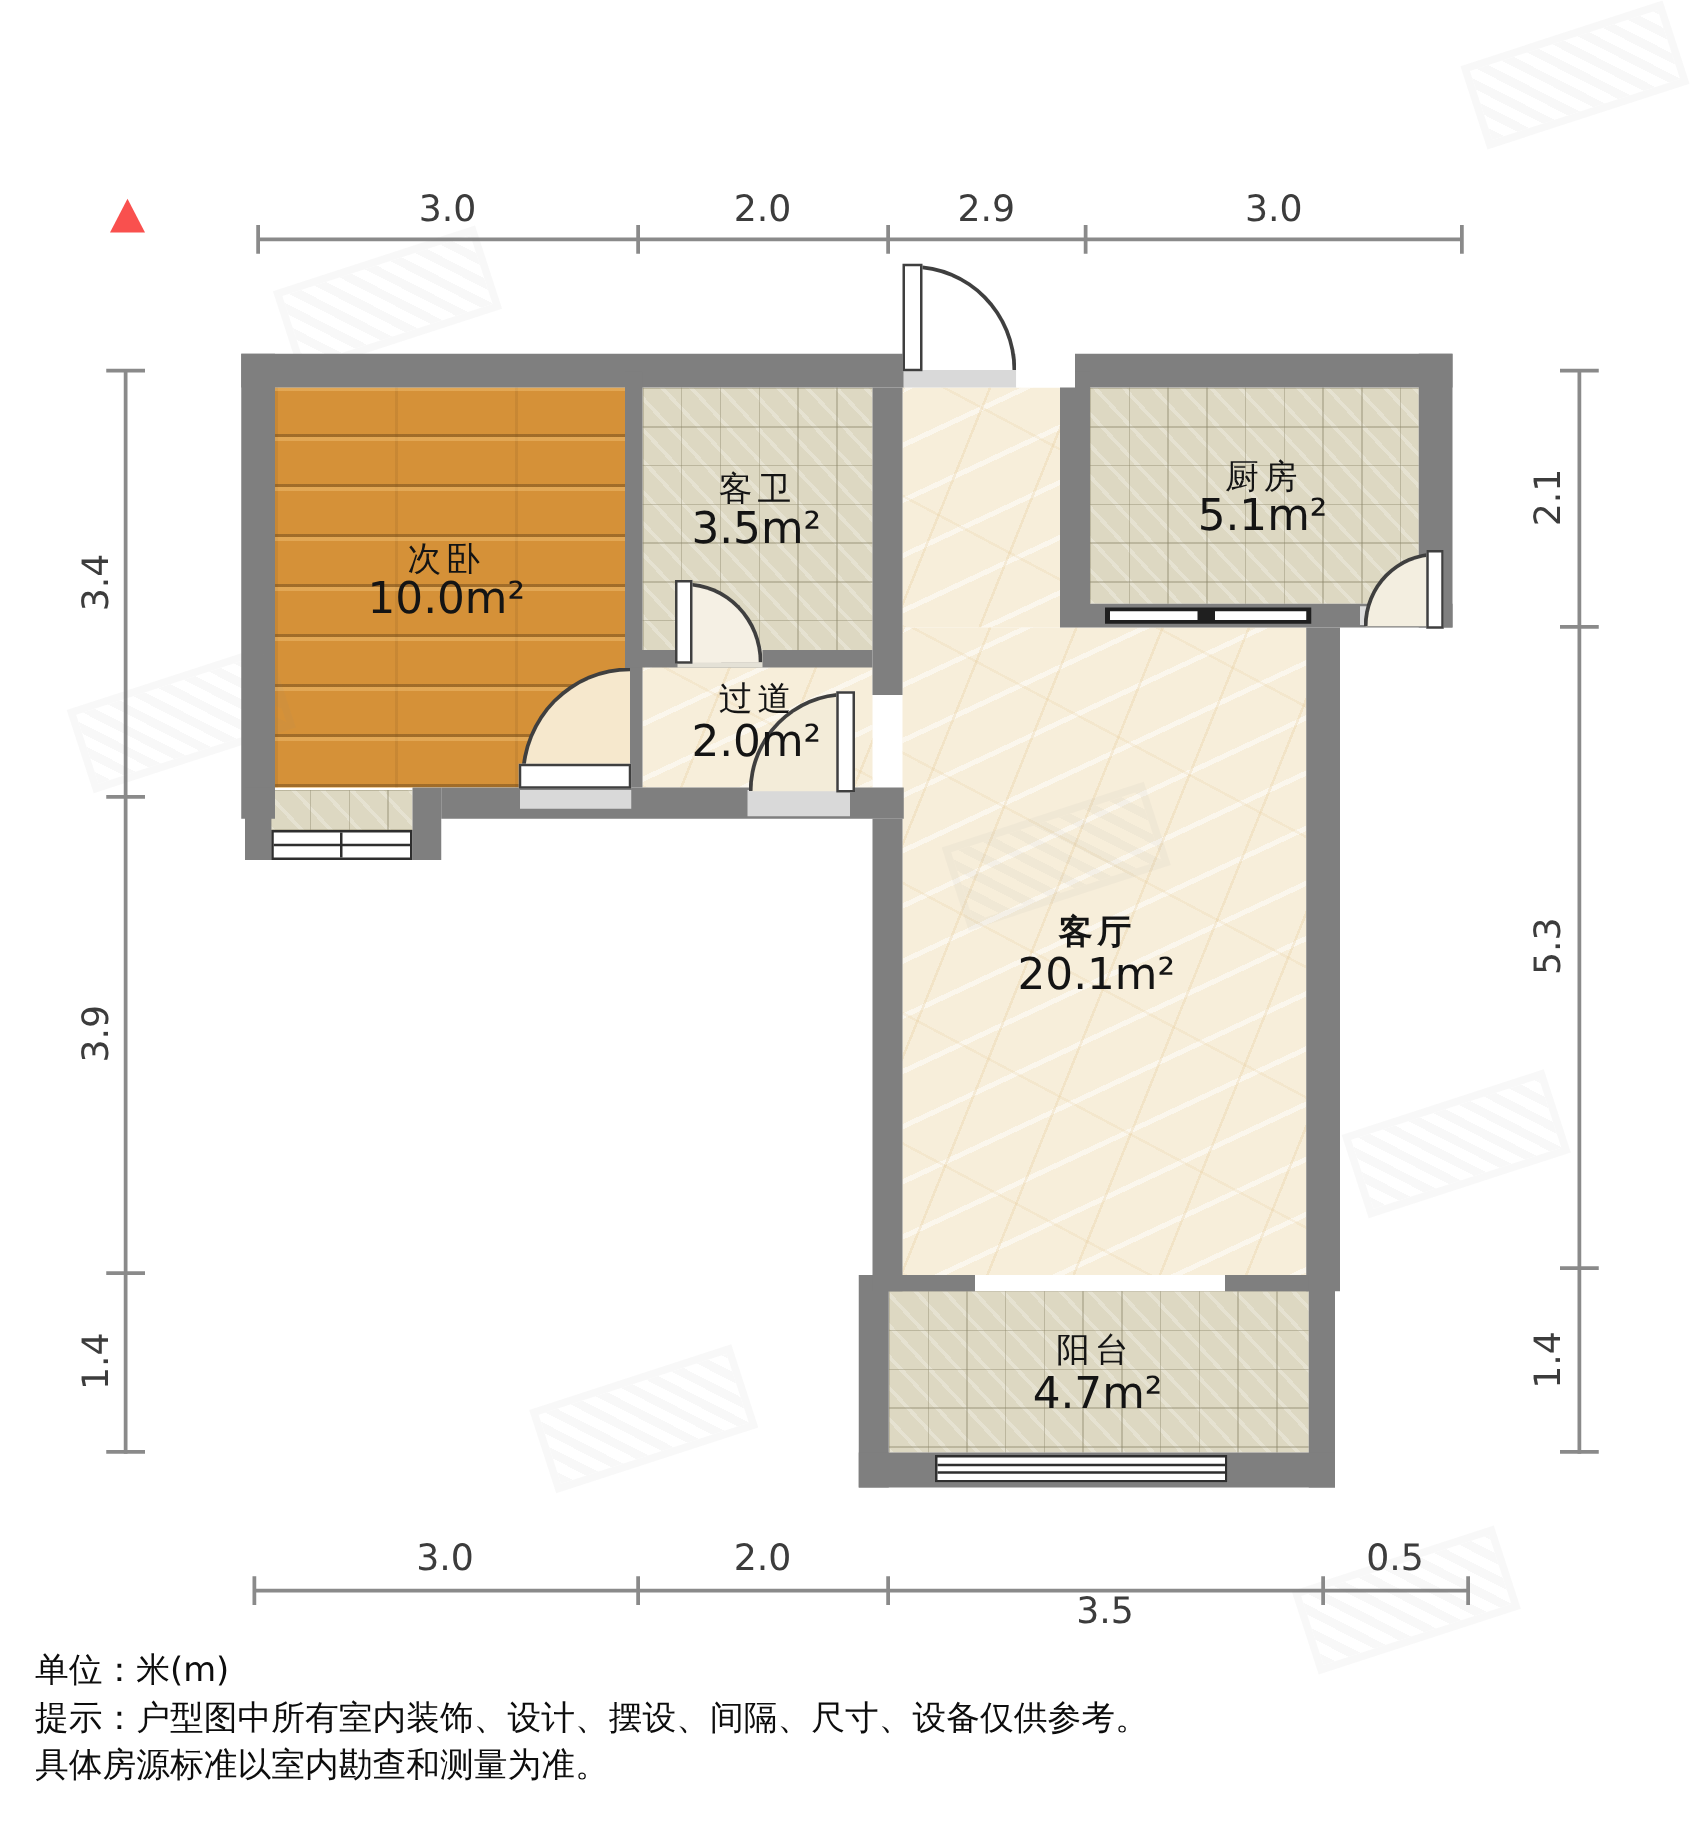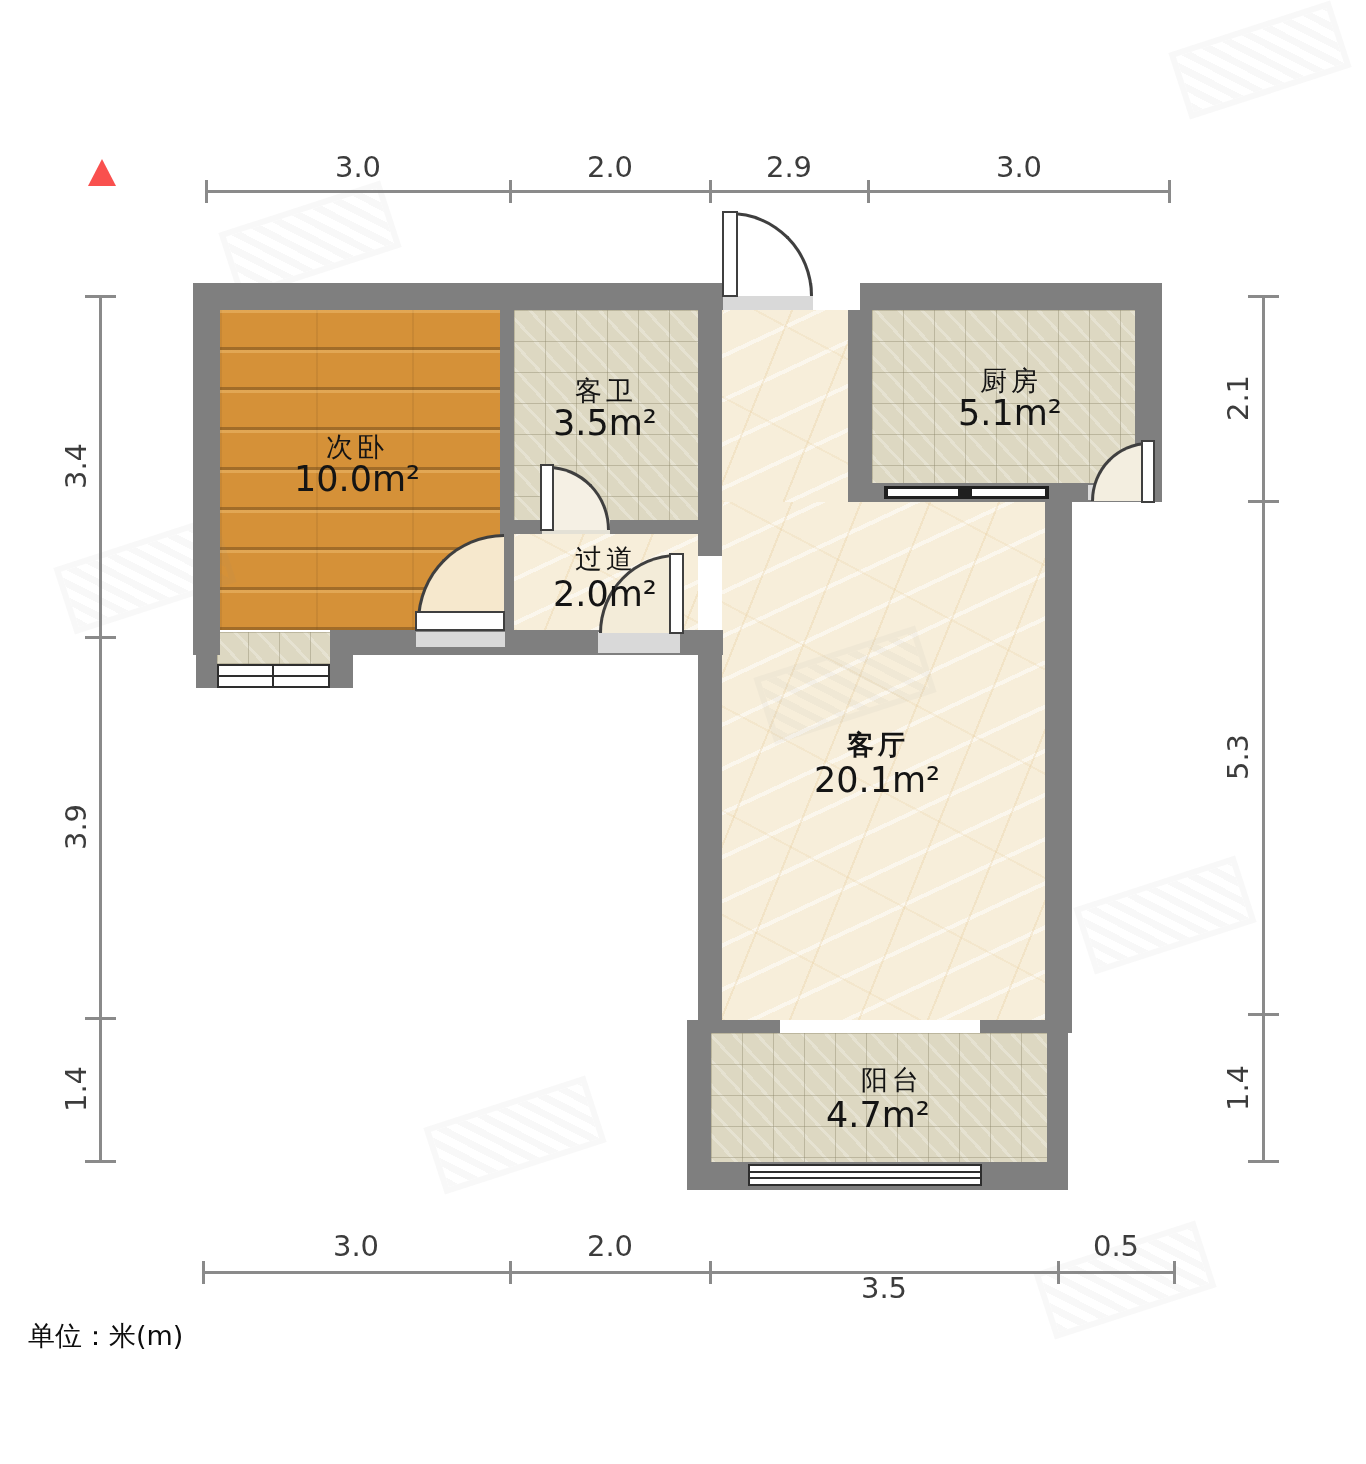--- a/index.html
+++ b/index.html
@@ -124,21 +124,21 @@
 
   <div class="rname" style="left:1011px;top:381px;">厨房</div>
   <div class="rarea" style="left:1010px;top:413px;">5.1m²</div>
 
   <div class="rname" style="left:606px;top:559px;">过道</div>
   <div class="rarea" style="left:605px;top:594px;">2.0m²</div>
 
   <div class="rname" style="left:878px;top:745px;font-weight:bold;">客厅</div>
   <div class="rarea" style="left:877px;top:780px;">20.1m²</div>
 
-  <div class="rname" style="left:876px;top:1080px;margin-left:16px;">阳台</div>
+  <div class="rname" style="left:876px;top:1080px;">阳台</div>
   <div class="rarea" style="left:878px;top:1115px;">4.7m²</div>
 
   <div class="dimline" style="left:206px;top:190px;width:964px;height:3px;"></div>
   <div class="tick" style="left:205px;top:180px;width:3px;height:23px;"></div>
   <div class="tick" style="left:509px;top:180px;width:3px;height:23px;"></div>
   <div class="tick" style="left:709px;top:180px;width:3px;height:23px;"></div>
   <div class="tick" style="left:867px;top:180px;width:3px;height:23px;"></div>
   <div class="tick" style="left:1168px;top:180px;width:3px;height:23px;"></div>
   <div class="dimlabel" style="left:358px;top:167px;">3.0</div>
   <div class="dimlabel" style="left:610px;top:167px;">2.0</div>
@@ -168,20 +168,22 @@
   <div class="dimline" style="left:1262px;top:296px;width:3px;height:867px;"></div>
   <div class="tick" style="left:1248px;top:295px;width:31px;height:3px;"></div>
   <div class="tick" style="left:1248px;top:500px;width:31px;height:3px;"></div>
   <div class="tick" style="left:1248px;top:1013px;width:31px;height:3px;"></div>
   <div class="tick" style="left:1248px;top:1160px;width:31px;height:3px;"></div>
   <div class="dimlabel rot" style="left:1238px;top:398px;">2.1</div>
   <div class="dimlabel rot" style="left:1238px;top:757px;">5.3</div>
   <div class="dimlabel rot" style="left:1238px;top:1088px;">1.4</div>
 
   <div class="note" style="top:1318px;">单位：米(m)</div>
+  <div class="note" style="top:1356px;">提示：户型图中所有室内装饰、设计、摆设、间隔、尺寸、设备仅供参考。</div>
+  <div class="note" style="top:1394px;">具体房源标准以室内勘查和测量为准。</div>
 
   <div class="wm" style="left:225px;top:205px;"></div>
   <div class="wm" style="left:1175px;top:25px;"></div>
   <div class="wm" style="left:60px;top:540px;"></div>
   <div class="wm" style="left:760px;top:650px;"></div>
   <div class="wm" style="left:1080px;top:880px;"></div>
   <div class="wm" style="left:1040px;top:1245px;"></div>
   <div class="wm" style="left:430px;top:1100px;"></div>
 
 </div>

